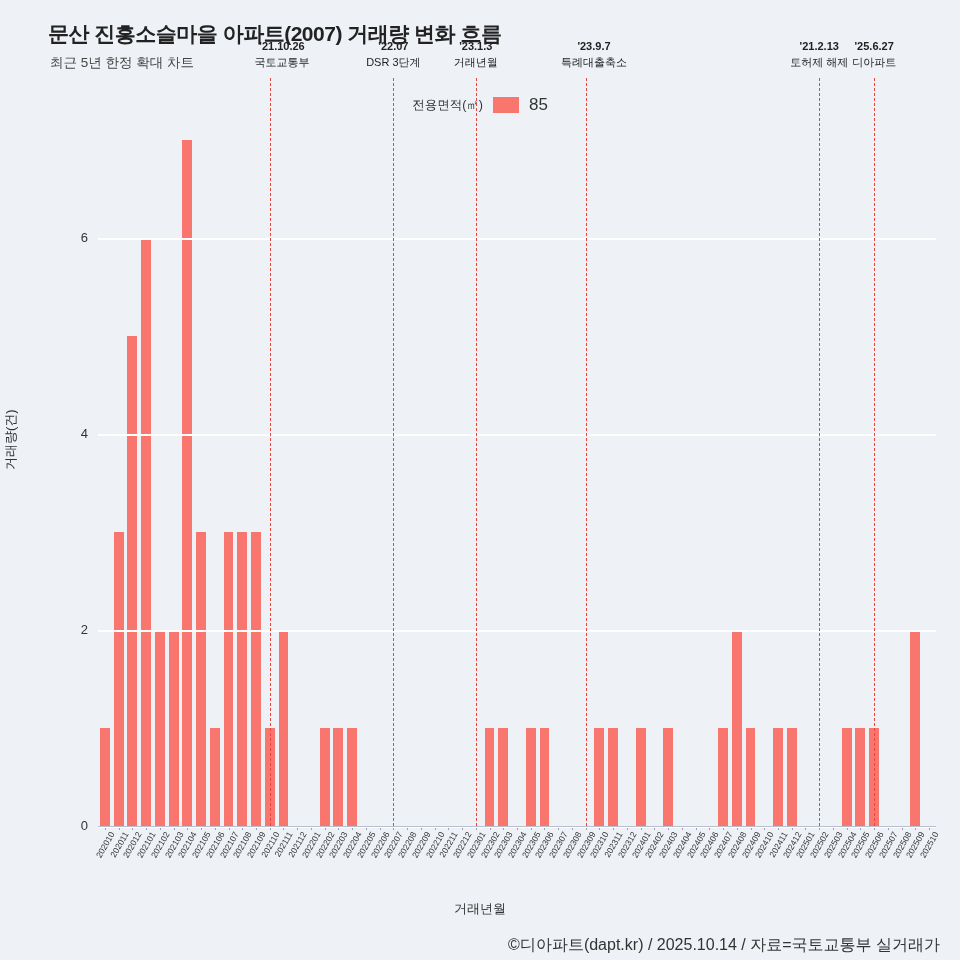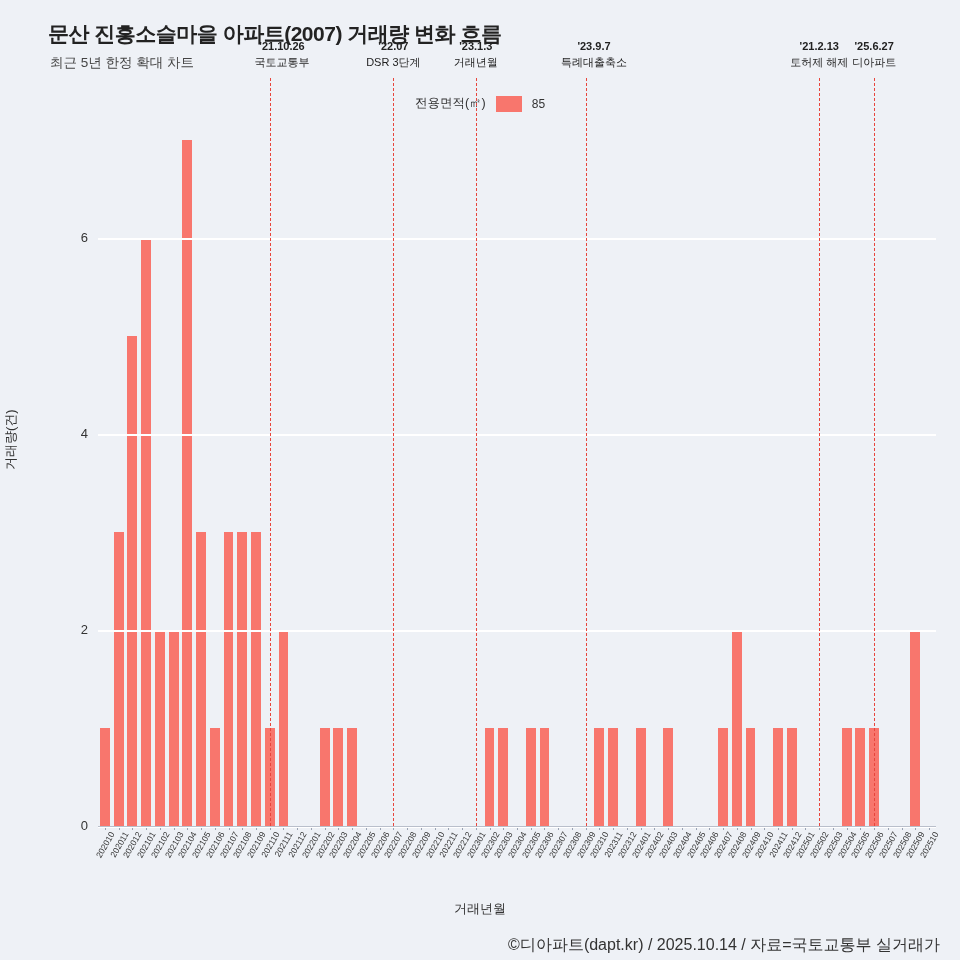--- a/index.html
+++ b/index.html
@@ -25,21 +25,21 @@
 
   .legend {
     position:absolute; left:0; right:0; top:95px;
     display:flex; justify-content:center; align-items:center; gap:10px;
     font-size:12.5px; color:#333;
   }
   .legend-label { }
   .legend-swatch {
     width:26px; height:16px; background:#f8766d; display:inline-block;
   }
-  .legend-value { font-size:12px; }
+  .legend-value { font-size:17px; }
 
   
   .plot {
     position:absolute;
     left:48px; top:140px;
     width:900px; height:686px;
   }
   .plot-inner {
     position:absolute;
     left:0; top:0; right:0; bottom:0;

